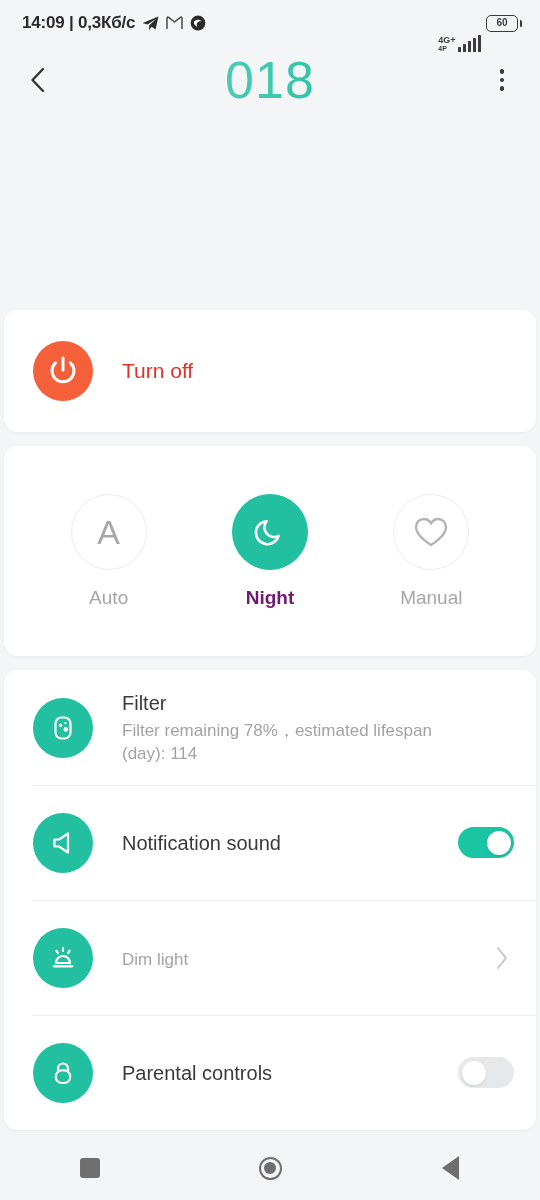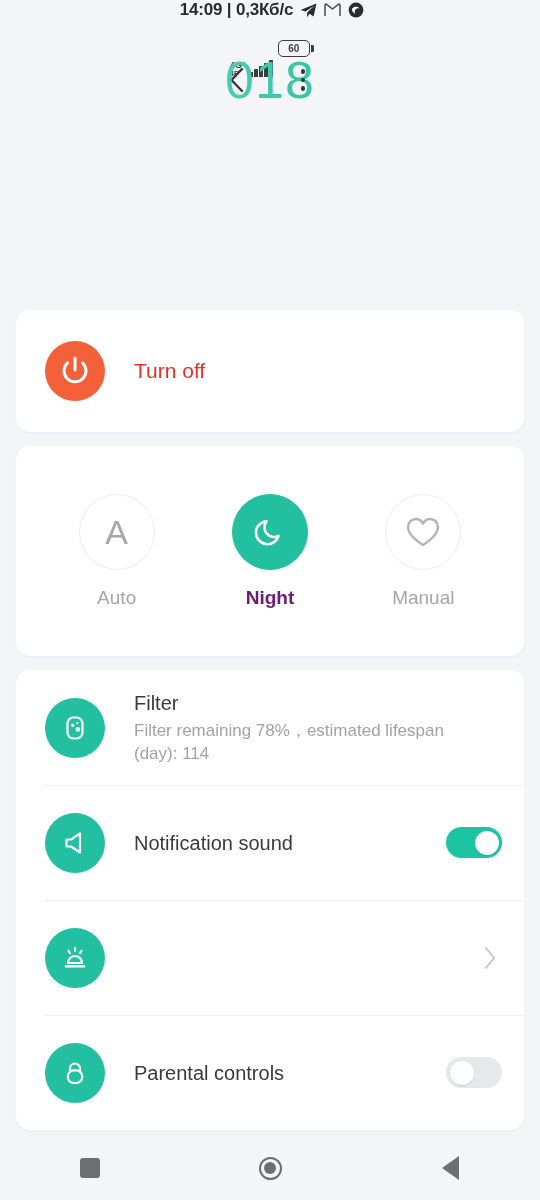--- a/index.html
+++ b/index.html
@@ -18,21 +18,20 @@
     -webkit-font-smoothing: antialiased;
   }
 
   
   .status-bar {
     height: 46px;
     display: flex;
     align-items: center;
     justify-content: space-between;
     padding: 0 18px 0 22px;
-    flex-direction: column;
   }
   .status-left {
     display: flex;
     align-items: center;
     gap: 7px;
   }
   .status-clock {
     font-size: 17px;
     font-weight: bold;
     color: #2b2b2e;
@@ -109,21 +108,21 @@
     background: #3c3c3f;
     border-radius: 0 1.5px 1.5px 0;
     margin-left: 1.5px;
   }
 
   
   .app-bar {
     height: 68px;
     display: flex;
     align-items: center;
-    justify-content: center;
+    justify-content: space-between;
     padding: 0 20px 0 28px;
     position: relative;
     gap: 22px;
   }
   .back-btn {
     width: 36px;
     height: 36px;
     display: flex;
     align-items: center;
     justify-content: flex-start;
@@ -158,21 +157,21 @@
   .menu-btn i {
     width: 4.5px;
     height: 4.5px;
     border-radius: 50%;
     background: #35353a;
     display: block;
   }
 
   
   .content {
-    padding: 0 16px;
+    padding: 0 4px;
   }
   .card {
     background: #ffffff;
     border-radius: 14px;
     box-shadow: 0 1px 3px rgba(60,70,80,0.055);
   }
 
   
   .card-power {
     margin-top: 196px;
@@ -510,20 +509,21 @@
       <div class="row-icon">
         <svg width="32" height="32" viewBox="0 0 32 32">
           <path d="M9 21 A7 7 0 0 1 23 21 Z" fill="none" stroke="#ffffff" stroke-width="2.2" stroke-linejoin="round"></path>
           <line x1="7" y1="24.2" x2="25" y2="24.2" stroke="#ffffff" stroke-width="2.4" stroke-linecap="round"></line>
           <line x1="16" y1="6" x2="16" y2="9" stroke="#ffffff" stroke-width="2.1" stroke-linecap="round"></line>
           <line x1="9.4" y1="8.6" x2="10.9" y2="11.1" stroke="#ffffff" stroke-width="2.1" stroke-linecap="round"></line>
           <line x1="22.6" y1="8.6" x2="21.1" y2="11.1" stroke="#ffffff" stroke-width="2.1" stroke-linecap="round"></line>
         </svg>
       </div>
       <div class="row-text">
+        <div class="row-sub">Dim light</div>
       </div>
       <div class="chevron-right">
         <svg width="14" height="24" viewBox="0 0 14 24">
           <path d="M3 2 L11 12 L3 22" fill="none" stroke="#c4c4c4" stroke-width="1.8" stroke-linecap="round" stroke-linejoin="round"></path>
         </svg>
       </div>
     </div>
 
     <div class="setting-row">
       <div class="row-icon">

